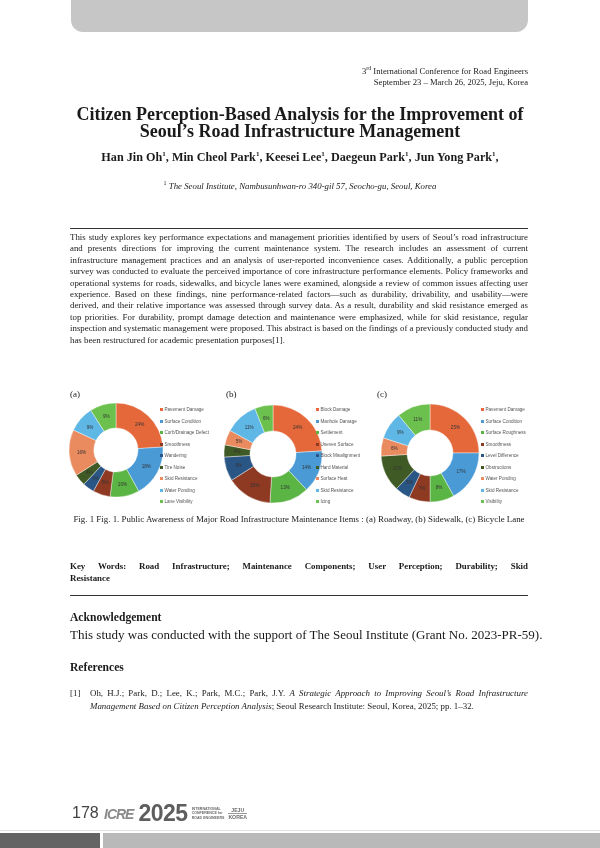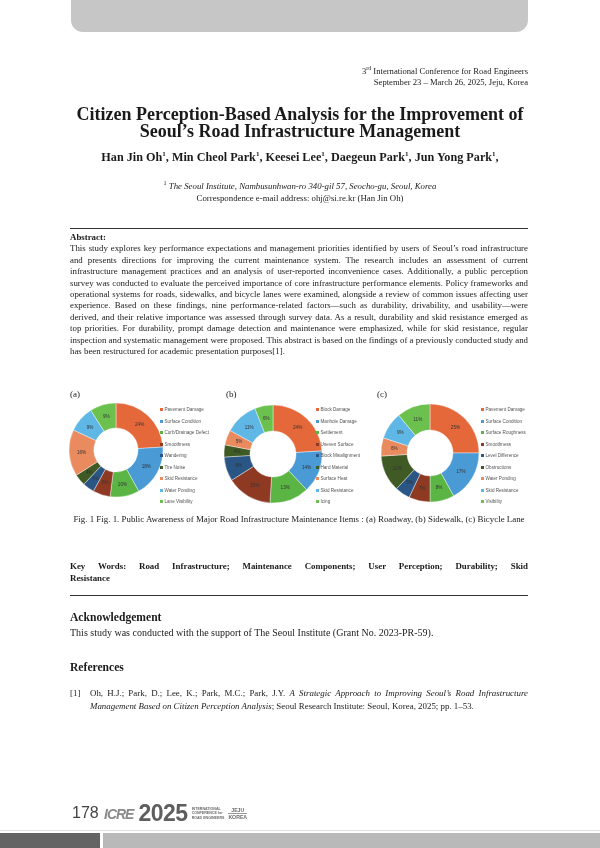--- a/index.html
+++ b/index.html
@@ -45,21 +45,21 @@
     .caption {
       position: absolute; left: 70px; width: 458px; top: 514px; text-align: center;
       font-size: 8.9px; line-height: 11.5px;
     }
     .keywords {
       position: absolute; left: 70px; width: 458px; top: 561px; font-weight: bold;
       font-size: 8.9px; line-height: 11.5px; text-align: justify; text-align-last: left;
     }
     .keywords .kw-line1 { text-align: justify; text-align-last: justify; display: block; }
     .section-heading { position: absolute; left: 70px; font-weight: bold; font-size: 11.6px; }
-    .ack-text { position: absolute; left: 70px; top: 627px; font-size: 10px; }
+    .ack-text { position: absolute; left: 70px; top: 627px; font-size: 13px; }
     .ref {
       position: absolute; left: 70px; width: 458px; top: 687px; font-size: 8.9px; line-height: 12.5px;
       display: flex;
     }
     .ref .num { width: 20px; flex: none; }
     .ref .body { flex: 1; text-align: justify; }
     .ref .body i { font-style: italic; }
     .footer-num { position: absolute; left: 72px; top: 804px; font-family: "Liberation Sans", sans-serif; font-size: 16px; color: #444; }
     .footer-logo { position: absolute; left: 104px; top: 800px; display: flex; align-items: center; font-family: "Liberation Sans", sans-serif; color: #6b6b6b; }
     .logo-mark { font-weight: bold; font-style: italic; font-size: 14px; color: #8a8a8a; letter-spacing: -1px; margin-right: 5px; }
@@ -80,27 +80,25 @@
   <div><span>3</span><sup>rd</sup><span> International Conference for Road Engineers</span></div>
   <div>September 23 – March 26,  2025, Jeju, Korea</div>
 </div>
 
 <div class="title">Citizen Perception-Based Analysis for the Improvement of Seoul’s Road Infrastructure Management</div>
 
 <div class="authors" id="authors"><span>Han Jin Oh<sup>1</sup></span>, <span>Min Cheol Park<sup>1</sup></span>, <span>Keesei Lee<sup>1</sup></span>, <span>Daegeun Park<sup>1</sup></span>, <span>Jun Yong Park<sup>1</sup></span>, </div>
 
 <div class="affil">
   <div><sup>1</sup> <span class="inst">The Seoul Institute, Nambusunhwan-ro 340-gil 57, Seocho-gu, Seoul, Korea</span></div>
-  <div>Correspondence e-mail address: ohj@si.re.kr (Han Jin Oh)</div>
 </div>
 
 <div class="rule" style="top:228px;"></div>
 
 <div class="abstract">
-  <span class="label">Abstract:</span>
   <span>This study explores key performance expectations and management priorities identified by users of Seoul’s road infrastructure and presents directions for improving the current maintenance system. The research includes an assessment of current infrastructure management practices and an analysis of user-reported inconvenience cases. Additionally, a public perception survey was conducted to evaluate the perceived importance of core infrastructure performance elements. Policy frameworks and operational systems for roads, sidewalks, and bicycle lanes were examined, alongside a review of common issues affecting user experience. Based on these findings, nine performance-related factors—such as durability, drivability, and usability—were derived, and their relative importance was assessed through survey data. As a result, durability and skid resistance emerged as top priorities. For durability, prompt damage detection and maintenance were emphasized, while for skid resistance, regular inspection and systematic management were proposed. This abstract is based on the findings of a previously conducted study and has been restructured for academic presentation purposes[1].</span>
 </div>
 
 <div class="fig-label" style="left:70px;">(a)</div>
 <div class="fig-label" style="left:226px;">(b)</div>
 <div class="fig-label" style="left:377px;">(c)</div>
 
 <svg class="chart-svg" style="left:68px;" width="96" height="104">
     <path d="M48,5 A47,47 0 0 1 94.90725623612877,49.04884558212227 L70.04641043098052,50.612957423597464 A22.09,22.09 0 0 0 48,29.91 Z" fill="#e5683a" stroke="#ffffff" stroke-width="0.4"></path>
     <text x="71.64767977430655" y="28.417778765727338" text-anchor="middle" font-size="4.6" font-family="&quot;Liberation Sans&quot;, sans-serif" fill="#333">24%</text>
@@ -286,21 +284,21 @@
 
 <div class="rule" style="top:595px;"></div>
 
 <div class="section-heading" style="top:611px;">Acknowledgement</div>
 <div class="ack-text">This study was conducted with the support of The Seoul Institute (Grant No. 2023-PR-59).</div>
 
 <div class="section-heading" style="top:661px;text-align:right;">References</div>
 
 <div class="ref">
   <span class="num">[1]</span>
-  <span class="body"><span>Oh, H.J.; Park, D.; Lee, K.; Park, M.C.; Park, J.Y. </span><i>A Strategic Approach to Improving Seoul’s Road Infrastructure Management Based on Citizen Perception Analysis</i><span>; Seoul Research Institute: Seoul, Korea, 2025; pp. 1–53.</span></span>
+  <span class="body"><span>Oh, H.J.; Park, D.; Lee, K.; Park, M.C.; Park, J.Y. </span><i>A Strategic Approach to Improving Seoul’s Road Infrastructure Management Based on Citizen Perception Analysis</i><span>; Seoul Research Institute: Seoul, Korea, 2025; pp. 1–32.</span></span>
 </div>
 
 <div class="footer-num">178</div>
 <div class="footer-logo">
   <span class="logo-mark">ICRE</span>
   <span class="logo-year">2025</span>
   <span class="logo-conf">
     <div>INTERNATIONAL</div>
     <div>CONFERENCE for</div>
     <div>ROAD ENGINEERS</div>

